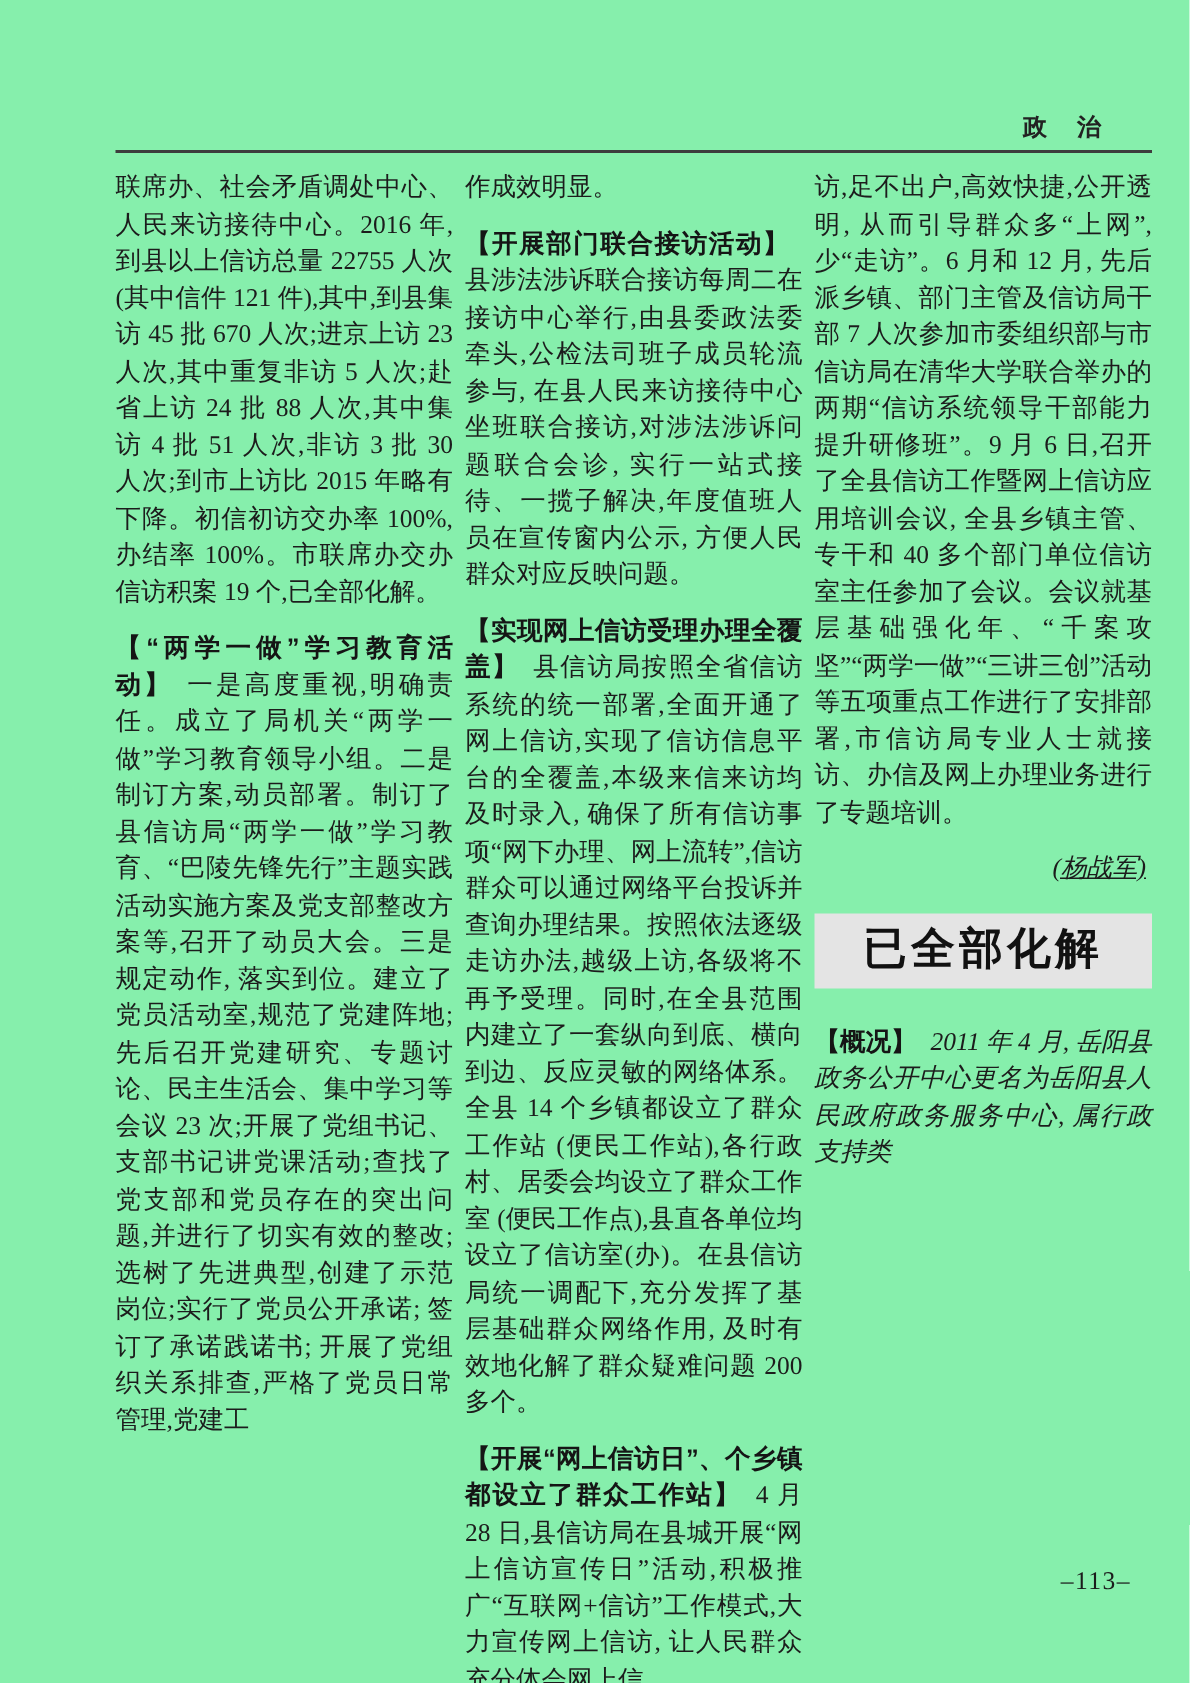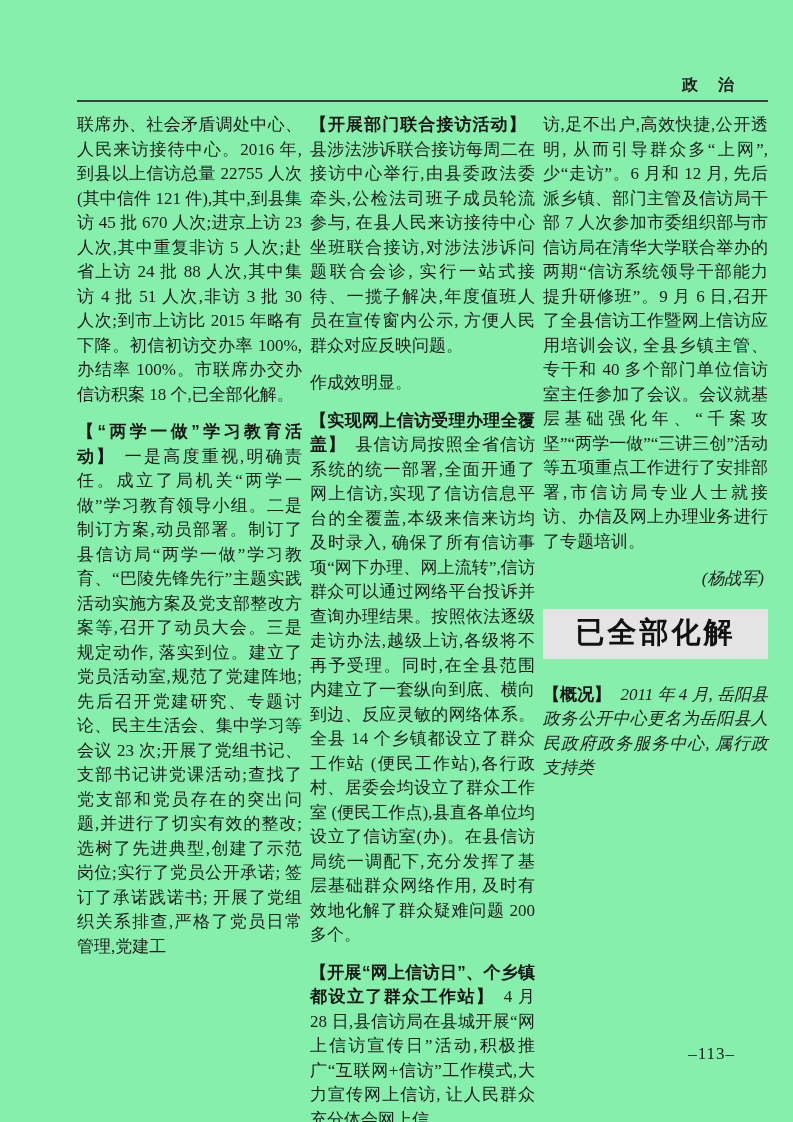--- a/index.html
+++ b/index.html
@@ -62,20 +62,21 @@
     font-family: "Liberation Sans", "DejaVu Sans", sans-serif;
     font-weight: 700;
     font-style: normal;
     margin-right: 0.55em;
     color: #151515;
   }
   .author-line {
     text-align: right !important;
     padding-right: 4px;
     font-style: italic;
+    text-decoration: underline;
   }
   .section-title-box {
     background: #e4e4e4;
     text-align: center;
     margin: 17px 0 24px 0;
     padding: 4px 0 6px 0;
   }
   .section-title-box span {
     font-size: 29px;
     font-weight: 700;
@@ -85,21 +86,21 @@
   }
   .kai-block {
     font-style: italic;
   }
   .kai-block .entry-head {
     font-style: normal;
   }
   .page-footer {
     position: absolute;
     top: 1044px;
-    left: 66px;
+    left: 85px;
     width: 691px;
     text-align: right;
     padding-right: 22px;
     box-sizing: border-box;
   }
   .page-number {
     font-size: 17px;
     color: #1c1c1c;
     letter-spacing: 1px;
   }
@@ -111,27 +112,27 @@
   <div class="content">
 
     <div class="running-header">
       <span class="header-label">政　治</span>
     </div>
     <hr class="header-rule">
 
     <div class="columns">
 
       <div class="col">
-        <p><span>联席办、社会矛盾调处中心、人民来访接待中心。2016 年,到县以上信访总量 22755 人次 (其中信件 121 件),其中,到县集访 45 批 670 人次;进京上访 23 人次,其中重复非访 5 人次;赴省上访 24 批 88 人次,其中集访 4 批 51 人次,非访 3 批 30 人次;到市上访比 2015 年略有下降。初信初访交办率 100%,办结率 100%。市联席办交办信访积案 18 个,已全部化解。</span></p>
+        <p><span>联席办、社会矛盾调处中心、人民来访接待中心。2016 年,到县以上信访总量 22755 人次 (其中信件 121 件),其中,到县集访 45 批 670 人次;进京上访 23 人次,其中重复非访 5 人次;赴省上访 24 批 88 人次,其中集访 4 批 51 人次,非访 3 批 30 人次;到市上访比 2015 年略有下降。初信初访交办率 100%,办结率 100%。市联席办交办信访积案 19 个,已全部化解。</span></p>
         <p><span class="entry-head">【“两学一做”学习教育活动】</span><span>一是高度重视,明确责任。成立了局机关“两学一做”学习教育领导小组。二是制订方案,动员部署。制订了县信访局“两学一做”学习教育、“巴陵先锋先行”主题实践活动实施方案及党支部整改方案等,召开了动员大会。三是规定动作, 落实到位。建立了党员活动室,规范了党建阵地;先后召开党建研究、专题讨论、民主生活会、集中学习等会议 23 次;开展了党组书记、支部书记讲党课活动;查找了党支部和党员存在的突出问题,并进行了切实有效的整改;选树了先进典型,创建了示范岗位;实行了党员公开承诺; 签订了承诺践诺书; 开展了党组织关系排查,严格了党员日常管理,党建工</span></p>
       </div>
 
       <div class="col">
+        <p><span>作成效明显。</span></p>
         <p><span class="entry-head">【开展部门联合接访活动】</span><span>县涉法涉诉联合接访每周二在接访中心举行,由县委政法委牵头,公检法司班子成员轮流参与, 在县人民来访接待中心坐班联合接访,对涉法涉诉问题联合会诊, 实行一站式接待、一揽子解决,年度值班人员在宣传窗内公示, 方便人民群众对应反映问题。</span></p>
-        <p><span>作成效明显。</span></p>
         <p><span class="entry-head">【实现网上信访受理办理全覆盖】</span><span>县信访局按照全省信访系统的统一部署,全面开通了网上信访,实现了信访信息平台的全覆盖,本级来信来访均及时录入, 确保了所有信访事项“网下办理、网上流转”,信访群众可以通过网络平台投诉并查询办理结果。按照依法逐级走访办法,越级上访,各级将不再予受理。同时,在全县范围内建立了一套纵向到底、横向到边、反应灵敏的网络体系。全县 14 个乡镇都设立了群众工作站 (便民工作站),各行政村、居委会均设立了群众工作室 (便民工作点),县直各单位均设立了信访室(办)。在县信访局统一调配下,充分发挥了基层基础群众网络作用, 及时有效地化解了群众疑难问题 200 多个。</span></p>
         <p><span class="entry-head">【开展“网上信访日”、个乡镇都设立了群众工作站】</span><span>4 月 28 日,县信访局在县城开展“网上信访宣传日”活动,积极推广“互联网+信访”工作模式,大力宣传网上信访, 让人民群众充分体会网上信</span></p>
       </div>
 
       <div class="col">
         <p><span>访,足不出户,高效快捷,公开透明, 从而引导群众多“上网”,少“走访”。6 月和 12 月, 先后派乡镇、部门主管及信访局干部 7 人次参加市委组织部与市信访局在清华大学联合举办的两期“信访系统领导干部能力提升研修班”。9 月 6 日,召开了全县信访工作暨网上信访应用培训会议, 全县乡镇主管、专干和 40 多个部门单位信访室主任参加了会议。会议就基层基础强化年、“千案攻坚”“两学一做”“三讲三创”活动等五项重点工作进行了安排部署,市信访局专业人士就接访、办信及网上办理业务进行了专题培训。</span></p>
         <p class="author-line"><span>(杨战军)</span></p>
         <div class="section-title-box">
           <span>已全部化解</span>
         </div>

